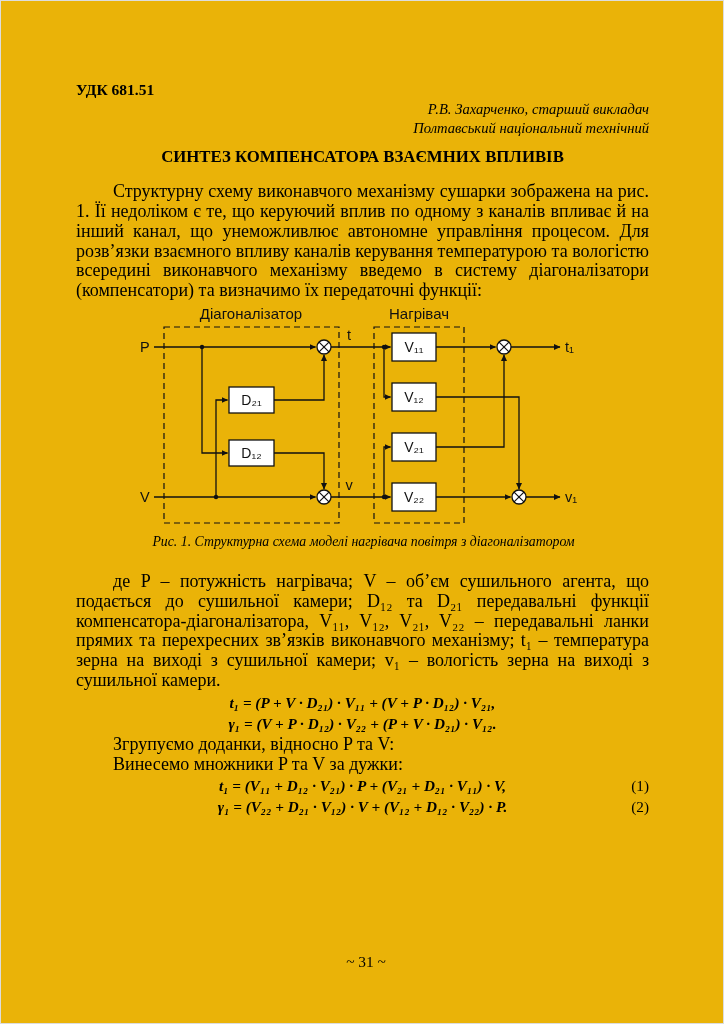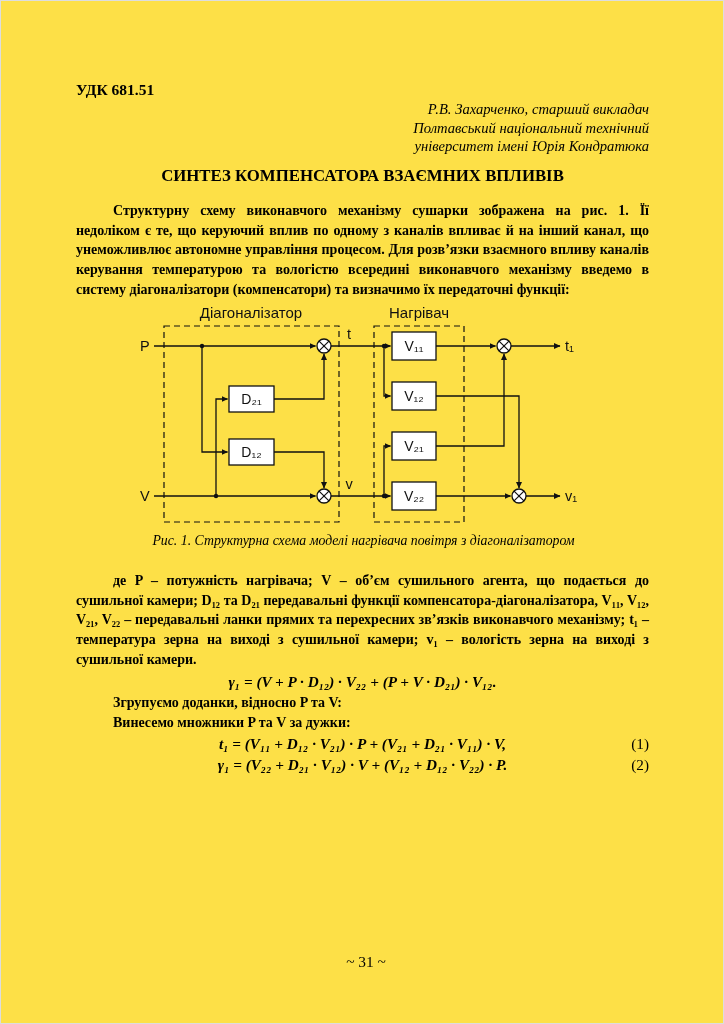--- a/index.html
+++ b/index.html
@@ -8,43 +8,42 @@
     width:724px; height:1024px;
     position:relative;
     font-family:"Liberation Serif","DejaVu Serif",serif;
     color:#000;
     overflow:hidden;
   }
   .page {
     position:absolute; inset:0;
     border:1px solid #ddd;
     padding:80px 74px 0 75px;
-    background:#fde047;
+    background:#eab308;
   }
   .udc { font-weight:bold; font-size:15.5px; }
   .authors {
     margin-top:1px;
     text-align:right;
     font-style:italic;
     font-size:14.6px;
     line-height:1.28;
   }
   .title {
     margin-top:9px;
     text-align:center;
     font-weight:bold;
     font-size:16.8px;
     line-height:1.3;
   }
   p.body {
-    font-size:14px;
+    font-size:18px;
     line-height:19.8px;
     text-align:justify;
     text-indent:37px;
-    font-weight:bold;
   }
   .p-intro { margin-top:14px; }
   .p-defs  { margin-top:22px; }
   .figure { margin:6px auto 0; width:575px; text-align:center; }
   .figure svg { display:block; margin:0 auto; }
   .caption {
     margin-top:3px;
     font-style:italic;
     font-size:13.8px;
     text-align:center;
@@ -87,21 +86,20 @@
 </head>
 <body>
 
 <div class="page">
 
   <div class="udc">УДК 681.51</div>
 
   <div class="authors">
     <div>Р.В. Захарченко, старший викладач</div>
     <div>Полтавський національний технічний</div>
-    <div>університет імені Юрія Кондратюка</div>
   </div>
 
   <h1 class="title">
     <span>СИНТЕЗ КОМПЕНСАТОРА ВЗАЄМНИХ ВПЛИВІВ</span><br>
   </h1>
 
   <p class="body p-intro">Структурну схему виконавчого механізму сушарки зображена на рис. 1. Її недоліком є те, що керуючий вплив по одному з каналів впливає й на інший канал, що унеможливлює автономне управління процесом. Для розв’язки взаємного впливу каналів керування температурою та вологістю всередині виконавчого механізму введемо в систему діагоналізатори (компенсатори) та визначимо їх передаточні функції:</p>
 
   <figure class="figure">
     <svg viewBox="0 0 460 224" width="460" height="224" xmlns="http://www.w3.org/2000/svg">
@@ -193,20 +191,21 @@
       <text class="d-text d-signal" x="431" y="45">t₁</text>
       <text class="d-text d-signal" x="431" y="195">v₁</text>
     </svg>
     <figcaption class="caption">Рис. 1. Структурна схема моделі нагрівача повітря з діагоналізатором</figcaption>
   </figure>
 
   <p class="body p-defs">де P – потужність нагрівача; V – об’єм сушильного агента, що подається до сушильної камери; D₁₂ та D₂₁ передавальні функції компенсатора-діагоналізатора, V₁₁, V₁₂, V₂₁, V₂₂ – передавальні ланки прямих та перехресних зв’язків виконавчого механізму; t₁ – температура зерна на виході з сушильної камери; v₁ – вологість зерна на виході з сушильної камери.</p>
 
 
   <div class="eq-group">
+    <div class="eq-line">t₁ = (P + V · D₂₁) · V₁₁ + (V + P · D₁₂) · V₂₁,</div>
     <div class="eq-line">γ₁ = (V + P · D₁₂) · V₂₂ + (P + V · D₂₁) · V₁₂.</div>
   </div>
 
   <p class="body">Згрупуємо доданки, відносно P та V:</p>
 
 
   <p class="body">Винесемо множники P та V за дужки:</p>
 
   <div class="eq-group">
     <div class="eq-row">

